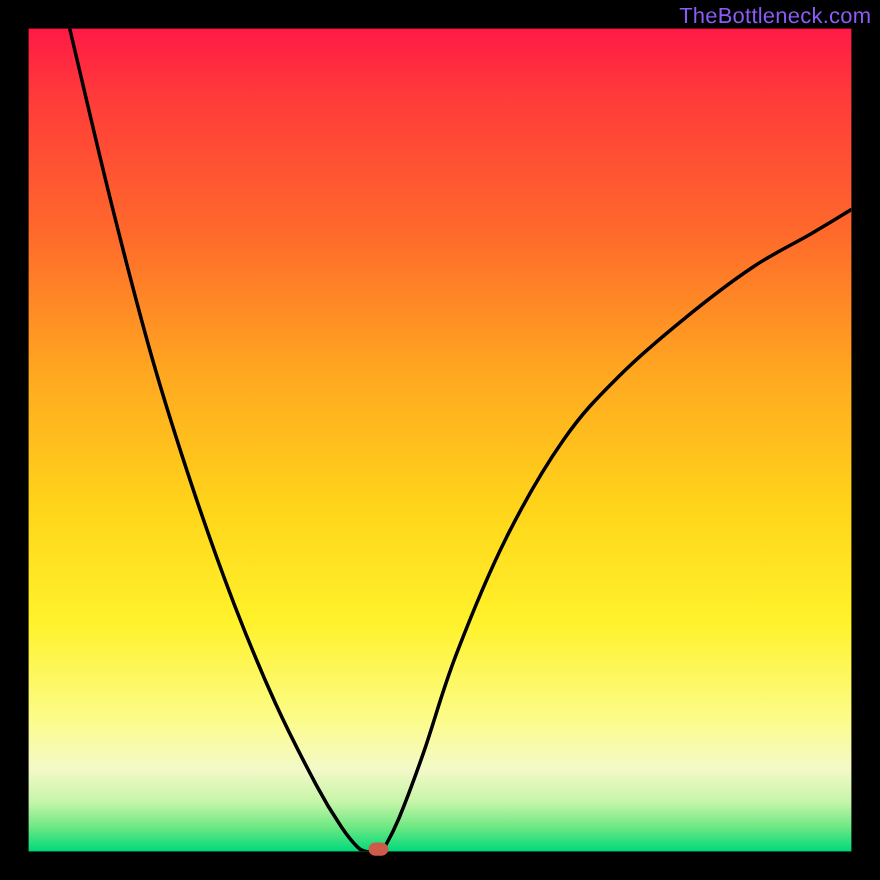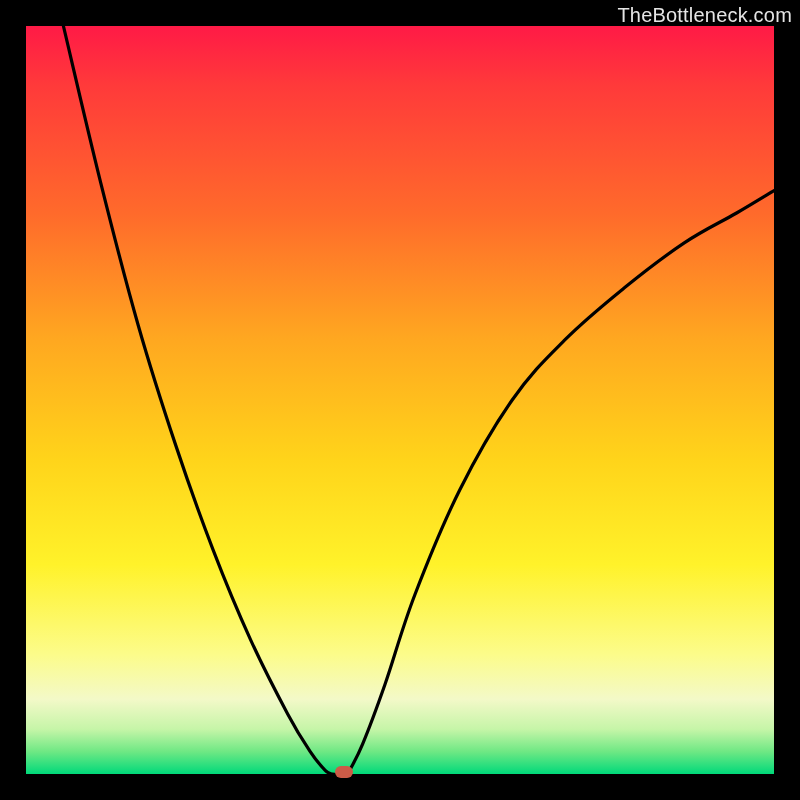--- a/index.html
+++ b/index.html
@@ -27,21 +27,21 @@
       #fcfc8a 84%,
       #f3f9c8 90%,
       #c6f5a8 94%,
       #6fe884 97%,
       #00d97a 100%);
   }
   .watermark {
     position: absolute;
     top: 4px;
     right: 8px;
-    color: #e5e5e5;
+    color: #8b5cf6;
     font-size: 20px;
     font-weight: 500;
     letter-spacing: 0.2px;
     user-select: none;
   }
   svg.curves {
     position: absolute;
     left: 0;
     top: 0;
   }

